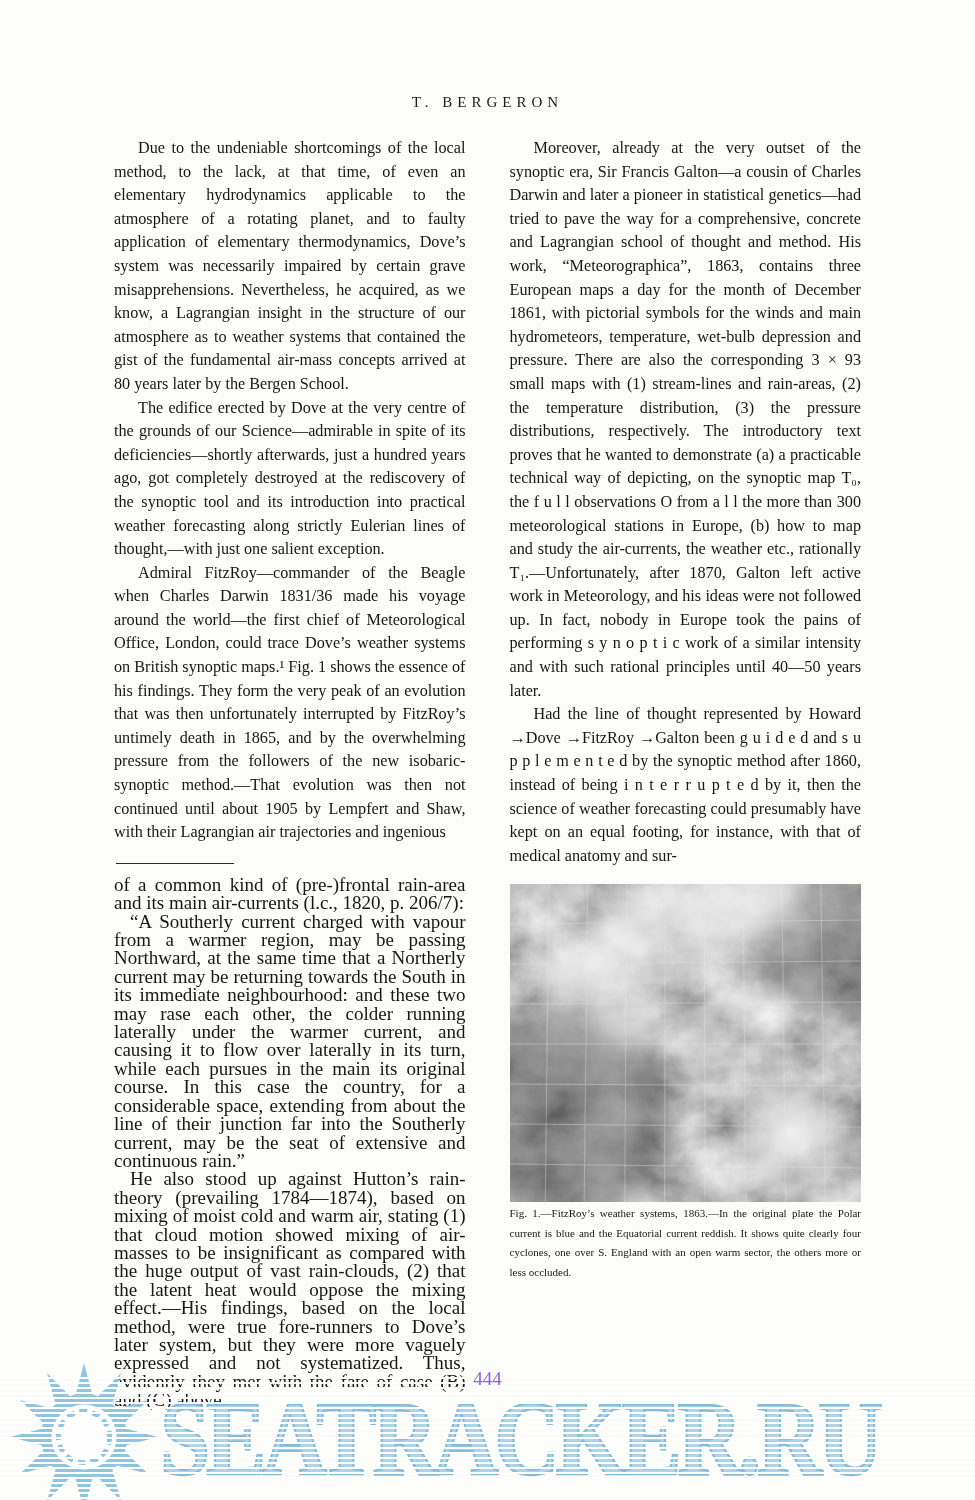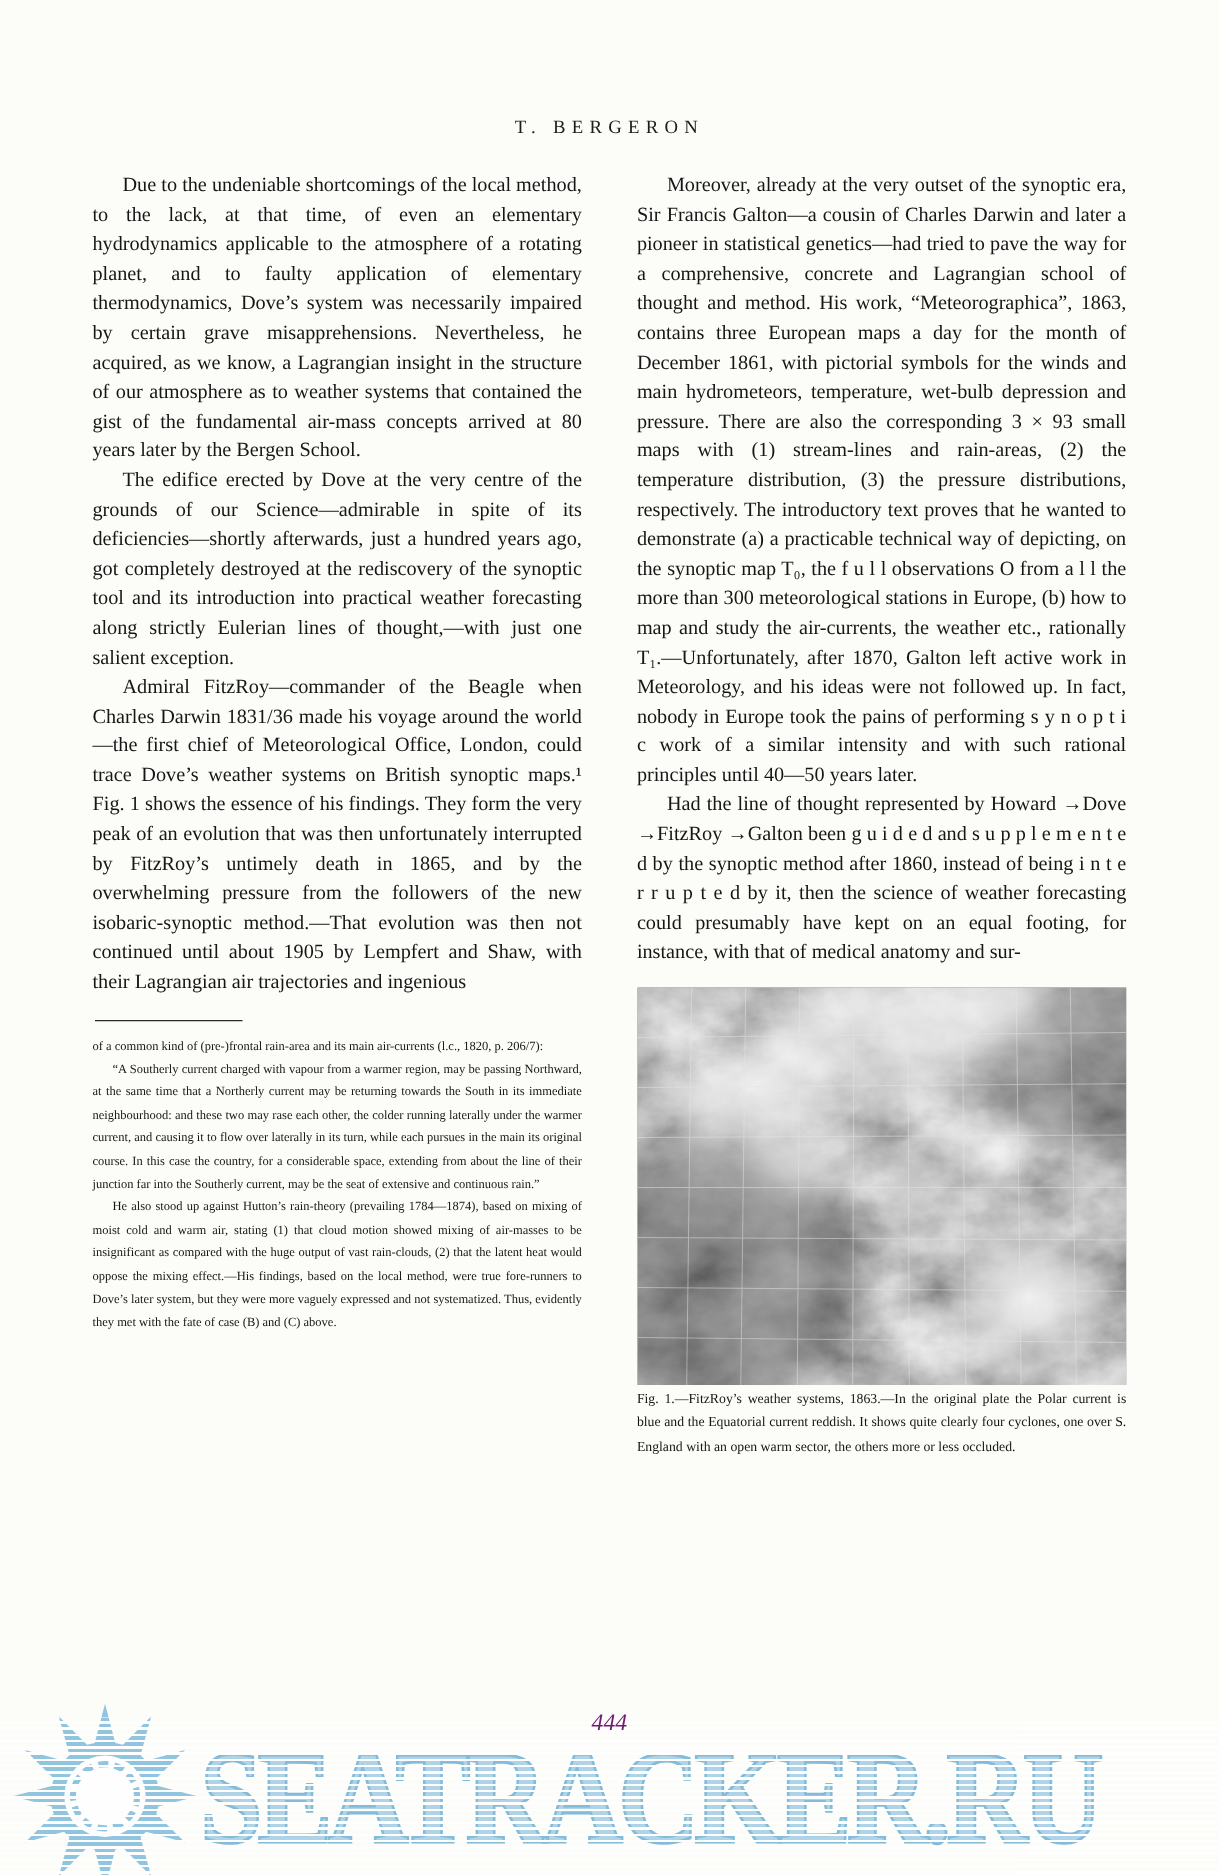--- a/index.html
+++ b/index.html
@@ -5,21 +5,21 @@
   * { box-sizing: border-box; }
   html, body { margin: 0; padding: 0; }
   body {
     width: 975px; height: 1500px;
     background: #fcfcf9;
     font-family: "Liberation Serif", serif;
     color: #161616;
     position: relative;
     overflow: hidden;
   }
-  .page { padding: 0 74px; position: relative; z-index: 1; }
+  .page { padding: 0 114px; position: relative; z-index: 1; }
   .running-head {
     text-align: center;
     margin-top: 94px;
     font-size: 15px;
     letter-spacing: 5px;
     color: #1c1c1c;
   }
   .columns {
     display: flex;
     gap: 44px;
@@ -34,21 +34,21 @@
   }
   .indent { text-indent: 24px; }
   .footnote-block { margin-top: 18px; }
   .fn-rule {
     width: 118px;
     border-top: 1.2px solid #2a2a2a;
     margin: 0 0 12px 2px;
   }
   .fn-par {
     margin: 0;
-    font-size: 10px;
+    font-size: 19px;
     line-height: 18.4px;
     text-align: justify;
   }
   .fn-indent { text-indent: 16px; }
   .figure-block { margin-top: 16px; }
   .fig-img {
     width: 100%;
     height: 318px;
     background: #8a8a8a;
     position: relative;
@@ -61,22 +61,21 @@
     line-height: 19.4px;
     text-align: justify;
   }
   .page-number {
     position: absolute;
     left: 0; right: 0;
     top: 1368px;
     text-align: center;
     font-size: 19px;
     z-index: 3;
-    color: #701a75;
-    font-style: italic;
+    color: #8b5cf6;
   }
   .watermark {
     position: absolute;
     left: 0; top: 1374px;
     width: 975px; height: 126px;
     display: flex;
     align-items: center;
     z-index: 2;
     opacity: 0.95;
   }

